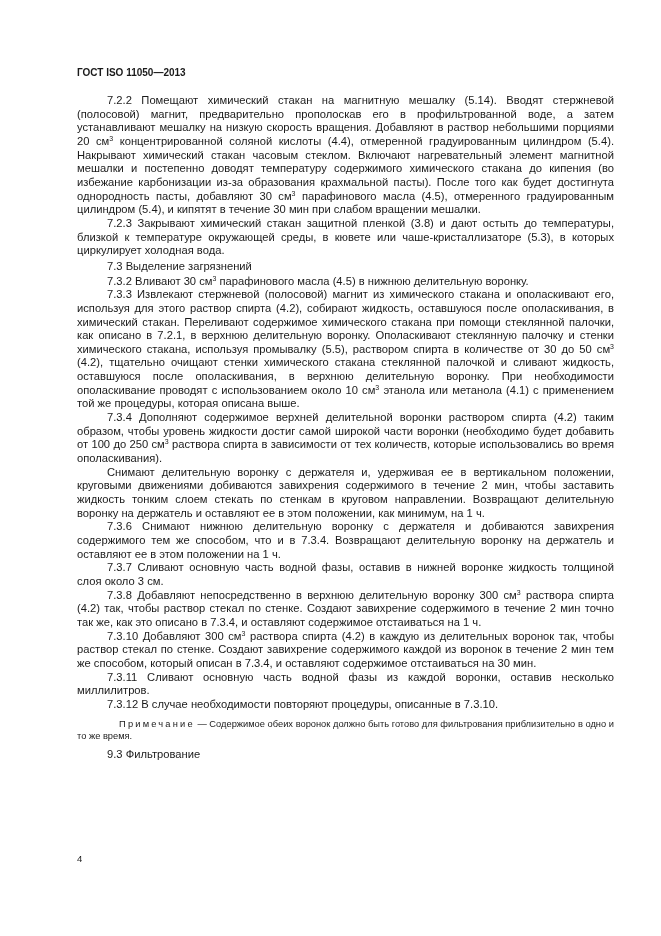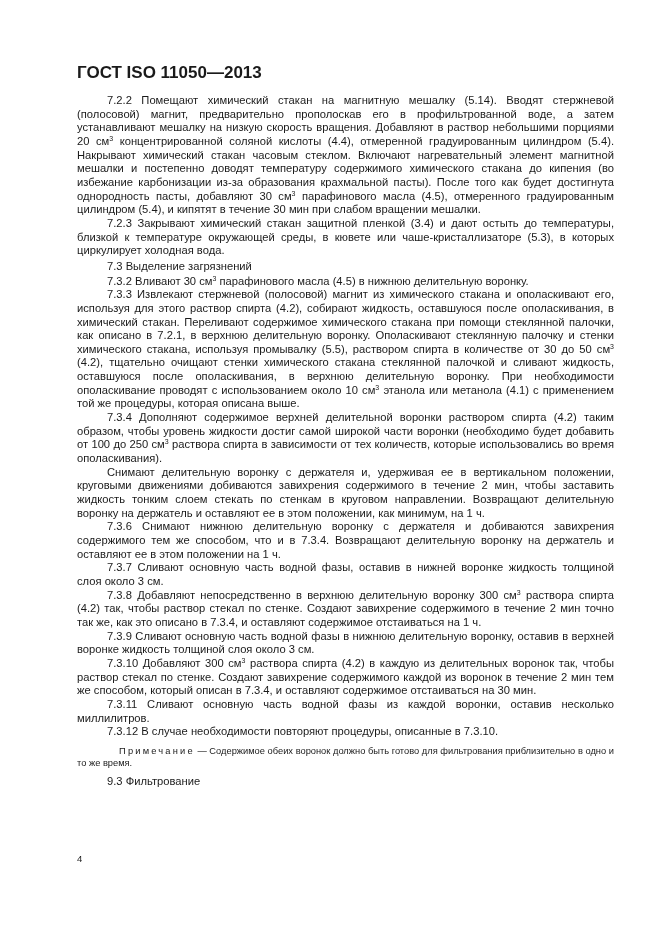--- a/index.html
+++ b/index.html
@@ -2,47 +2,46 @@
 <html><head>
 <meta charset="utf-8">
 <style>
   html, body { margin: 0; padding: 0; background: #ffffff; }
   body { width: 661px; height: 936px; position: relative; overflow: hidden; }
   .page {
     position: absolute; left: 77px; top: 0; width: 537px;
     font-family: "Liberation Sans", sans-serif; color: #1a1a1a;
     font-size: 11.2px; line-height: 13.65px;
   }
-  .header { position: absolute; top: 66px; left: 0; font-weight: bold; font-size: 17px; }
+  .header { position: absolute; top: 66px; left: 0; font-weight: bold; font-size: 10px; }
   .body { position: absolute; top: 94px; left: 0; width: 537px; }
   .p { text-align: justify; text-indent: 30px; margin: 0; hyphens: manual; }
   .h { font-weight: normal; margin: 2px 0 1px 0; text-indent: 30px; }
   .note { font-size: 9.3px; line-height: 12.5px; text-align: justify; text-indent: 30px; margin: 6px 0 5px 0; }
   .note .sp { letter-spacing: 2.2px; padding-left: 12px; }
   sup { font-size: 7px; line-height: 0; vertical-align: 4px; }
   .pagenum { position: absolute; top: 852px; left: 0; font-size: 9.5px; }
 </style>
 </head>
 <body>
 
 <div class="page">
   <div class="header">ГОСТ ISO 11050—2013</div>
 
   <div class="body">
     <p class="p">7.2.2  Помещают химический стакан на магнитную мешалку (5.14). Вводят стержневой (полосовой) магнит, предварительно прополоскав его в профильтрованной воде, а затем устанавливают мешалку на низкую скорость вращения. Добавляют в раствор небольшими порциями 20 см<sup>3</sup> концентрированной соляной кислоты (4.4), отмеренной градуированным цилиндром (5.4). Накрывают химический стакан часовым стеклом. Включают нагревательный элемент магнитной мешалки и постепенно доводят температуру содержимого химического стакана до кипения (во избежание карбонизации из-за образования крахмальной пасты). После того как будет достигнута однородность пасты, добавляют 30 см<sup>3</sup> парафинового масла (4.5), отмеренного градуированным цилиндром (5.4), и кипятят в течение 30 мин при слабом вращении мешалки.</p>
-    <p class="p">7.2.3  Закрывают химический стакан защитной пленкой (3.4) и дают остыть до температуры, близкой к температуре окружающей среды, в кювете или чаше-кристаллизаторе (5.3), в которых циркулирует холодная вода.</p>
+    <p class="p">7.2.3  Закрывают химический стакан защитной пленкой (3.8) и дают остыть до температуры, близкой к температуре окружающей среды, в кювете или чаше-кристаллизаторе (5.3), в которых циркулирует холодная вода.</p>
     <p class="p h">7.3  Выделение загрязнений</p>
     <p class="p">7.3.2  Вливают 30 см<sup>3</sup> парафинового масла (4.5) в нижнюю делительную воронку.</p>
     <p class="p">7.3.3  Извлекают стержневой (полосовой) магнит из химического стакана и ополаскивают его, используя для этого раствор спирта (4.2), собирают жидкость, оставшуюся после ополаскивания, в химический стакан. Переливают содержимое химического стакана при помощи стеклянной палочки, как описано в 7.2.1, в верхнюю делительную воронку. Ополаскивают стеклянную палочку и стенки химического стакана, используя промывалку (5.5), раствором спирта в количестве от 30 до 50 см<sup>3</sup> (4.2), тщательно очищают стенки химического стакана стеклянной палочкой и сливают жидкость, оставшуюся после ополаскивания, в верхнюю делительную воронку. При необходимости ополаскивание проводят с использованием около 10 см<sup>3</sup> этанола или метанола (4.1) с применением той же процедуры, которая описана выше.</p>
     <p class="p">7.3.4  Дополняют содержимое верхней делительной воронки раствором спирта (4.2) таким образом, чтобы уровень жидкости достиг самой широкой части воронки (необходимо будет добавить от 100 до 250 см<sup>3</sup> раствора спирта в зависимости от тех количеств, которые использовались во время ополаскивания).</p>
     <p class="p">Снимают делительную воронку с держателя и, удерживая ее в вертикальном положении, круговыми движениями добиваются завихрения содержимого в течение 2 мин, чтобы заставить жидкость тонким слоем стекать по стенкам в круговом направлении. Возвращают делительную воронку на держатель и оставляют ее в этом положении, как минимум, на 1 ч.</p>
     <p class="p">7.3.6  Снимают нижнюю делительную воронку с держателя и добиваются завихрения содержимого тем же способом, что и в 7.3.4. Возвращают делительную воронку на держатель и оставляют ее в этом положении на 1 ч.</p>
     <p class="p">7.3.7  Сливают основную часть водной фазы, оставив в нижней воронке жидкость толщиной слоя около 3 см.</p>
     <p class="p">7.3.8  Добавляют непосредственно в верхнюю делительную воронку 300 см<sup>3</sup> раствора спирта (4.2) так, чтобы раствор стекал по стенке. Создают завихрение содержимого в течение 2 мин точно так же, как это описано в 7.3.4, и оставляют содержимое отстаиваться на 1 ч.</p>
-    <p class="p">7.3.9  Сливают основную часть водной фазы в нижнюю делительную воронку, оставив в верхней воронке жидкость толщиной слоя около 3 см.</p>
     <p class="p">7.3.10  Добавляют 300 см<sup>3</sup> раствора спирта (4.2) в каждую из делительных воронок так, чтобы раствор стекал по стенке. Создают завихрение содержимого каждой из воронок в течение 2 мин тем же способом, который описан в 7.3.4, и оставляют содержимое отстаиваться на 30 мин.</p>
     <p class="p">7.3.11  Сливают основную часть водной фазы из каждой воронки, оставив несколько миллилитров.</p>
     <p class="p">7.3.12  В случае необходимости повторяют процедуры, описанные в 7.3.10.</p>
     <p class="note"><span class="sp">Примечание</span><span> — Содержимое обеих воронок должно быть готово для фильтрования приблизительно в одно и то же время.</span></p>
     <p class="p h">9.3  Фильтрование</p>
   </div>
 
   <div class="pagenum">4</div>
 </div>
 

